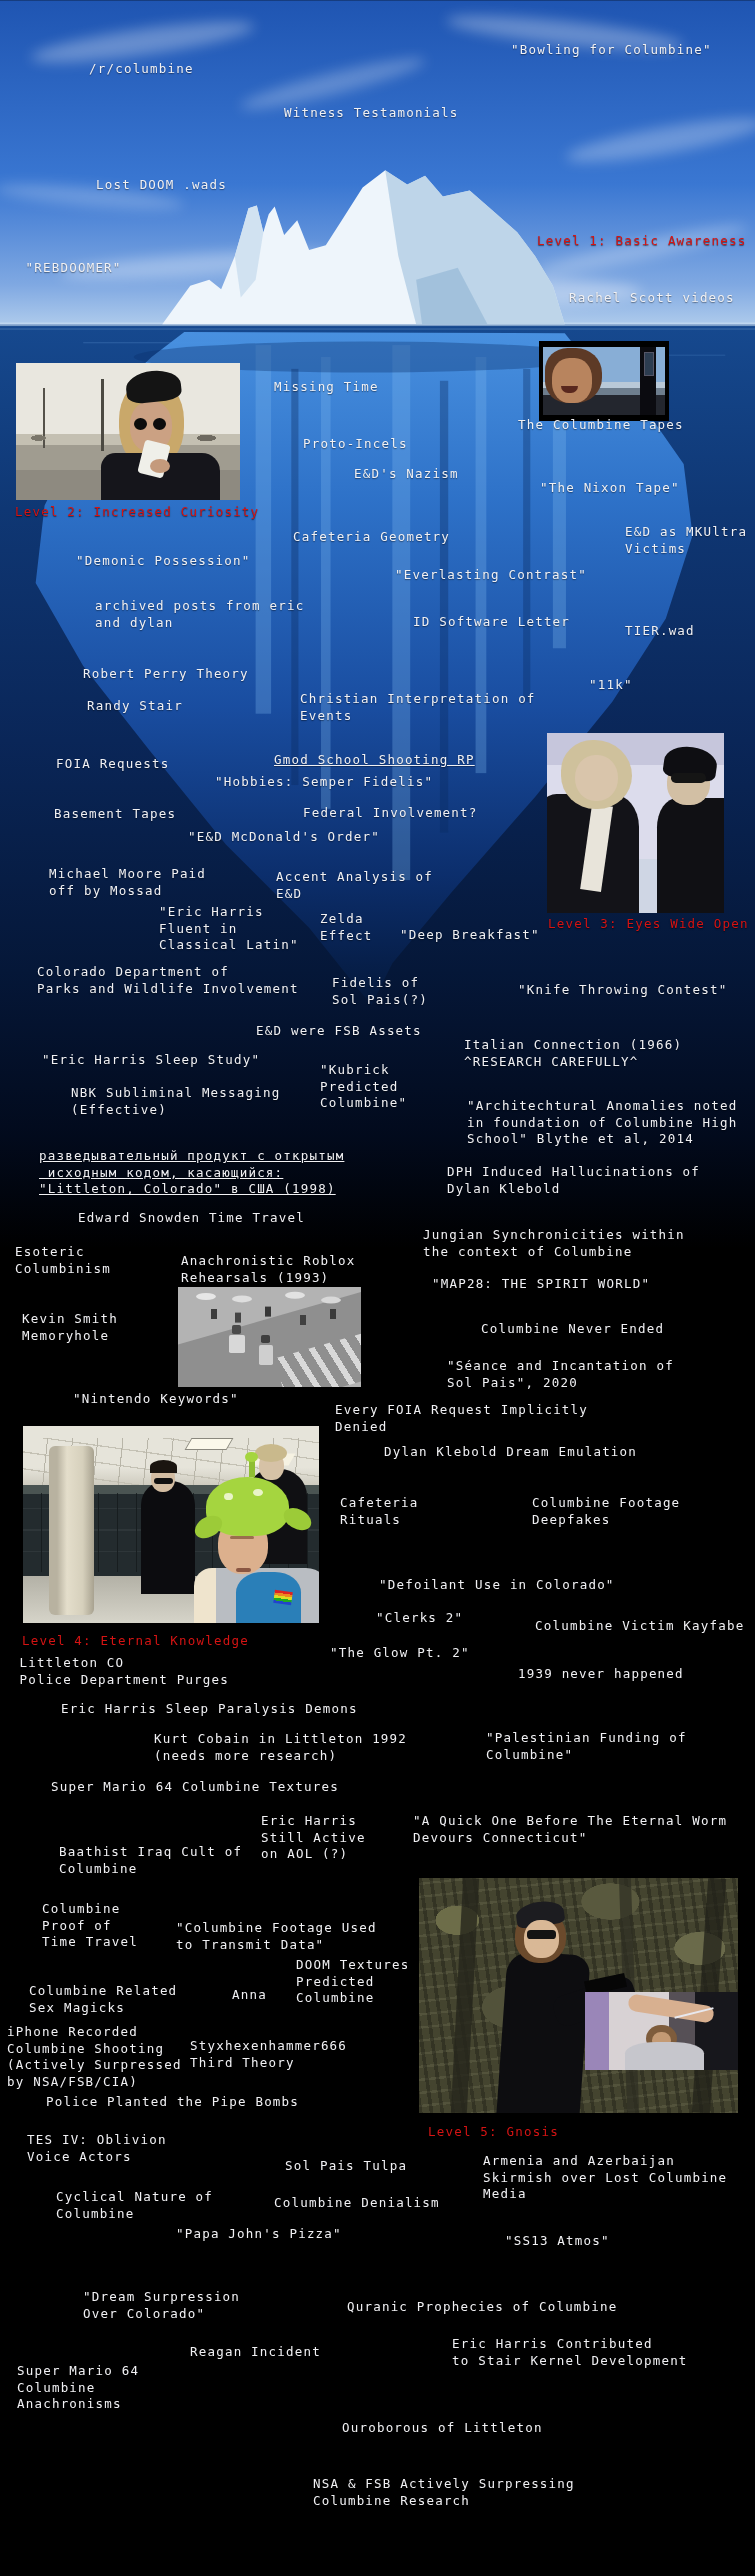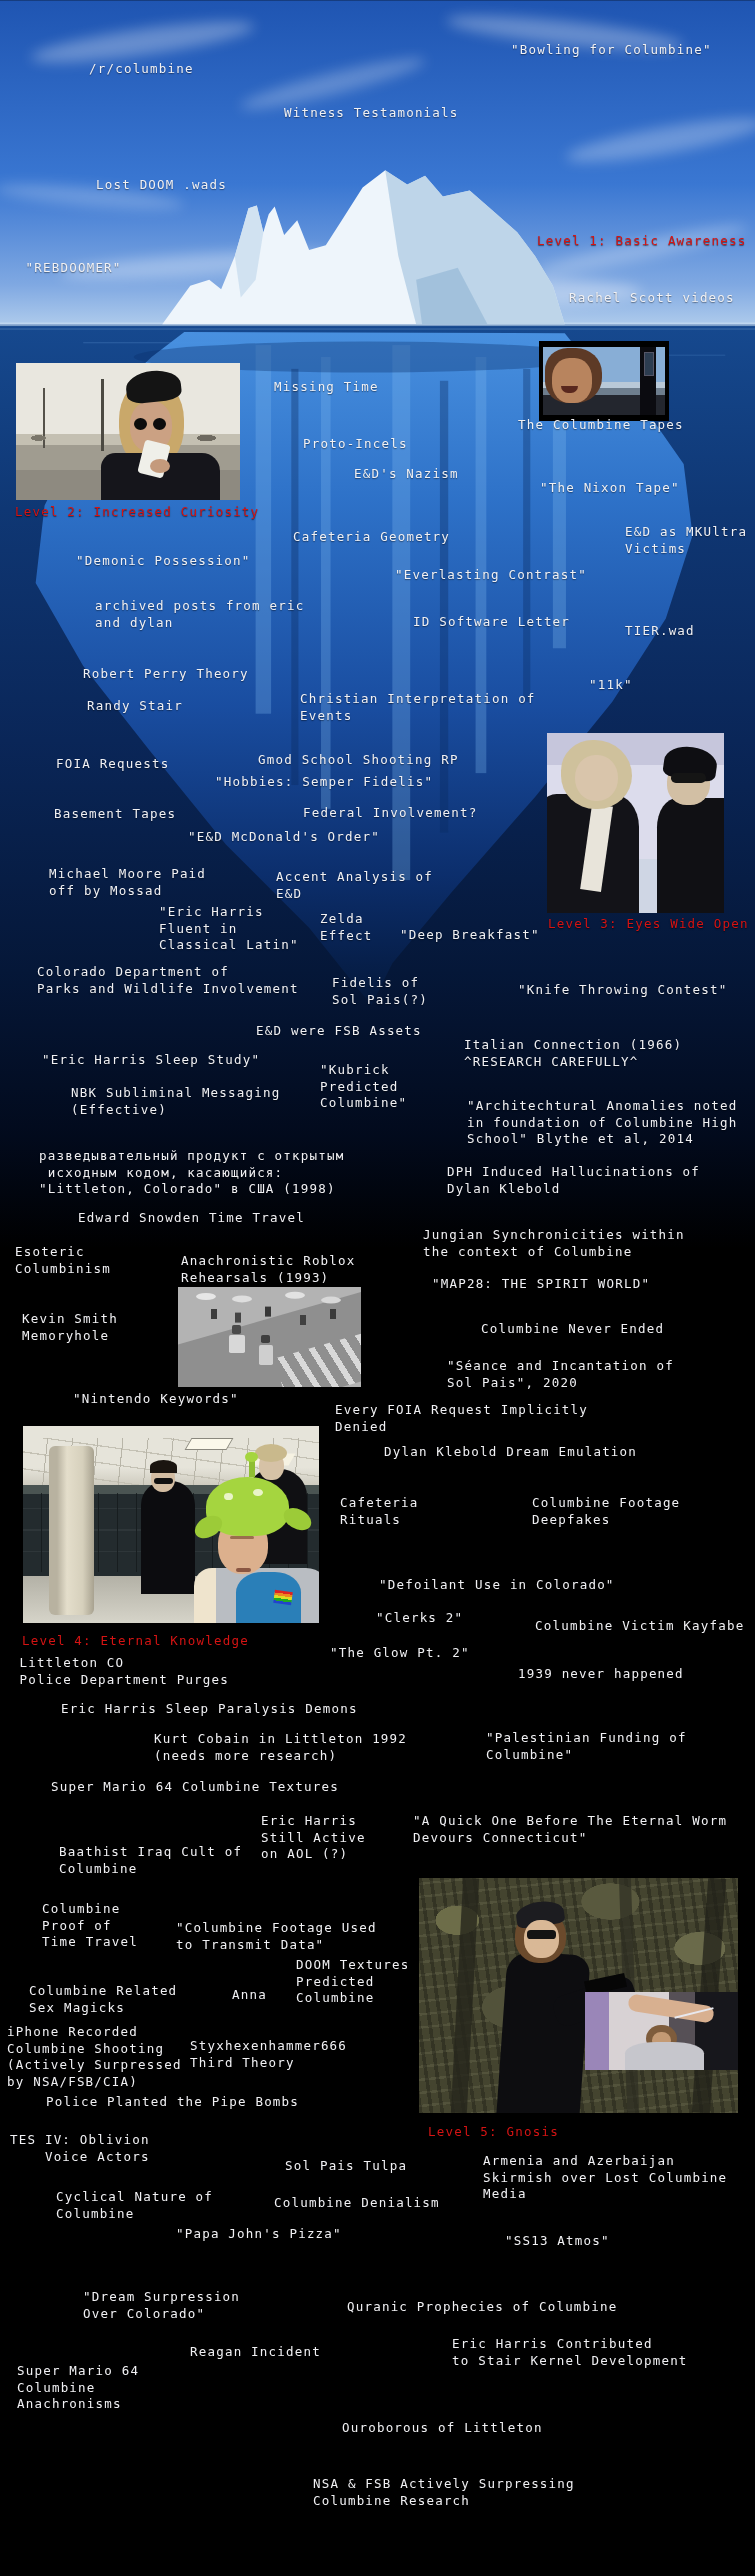--- a/index.html
+++ b/index.html
@@ -351,21 +351,21 @@
       <div class="lbl" style="left: 95px; top: 598px;">archived posts from eric
 and dylan</div>
       <div class="lbl" style="left: 413px; top: 614px;">ID Software Letter</div>
       <div class="lbl" style="left: 625px; top: 623px;">TIER.wad</div>
       <div class="lbl" style="left: 68px; top: 666px; padding-left: 15px;">Robert Perry Theory</div>
       <div class="lbl" style="left: 589px; top: 677px;">"11k"</div>
       <div class="lbl" style="left: 300px; top: 683px; margin-top: 8px;">Christian Interpretation of
 Events</div>
       <div class="lbl" style="left: 87px; top: 698px;">Randy Stair</div>
       <div class="lbl" style="left: 56px; top: 756px;">FOIA Requests</div>
-      <div class="lbl" style="left: 258px; top: 752px;">Gmod School Shooting RP</div>
+      <div class="lbl" style="left: 274px; top: 752px; text-decoration: underline;">Gmod School Shooting RP</div>
       <div class="lbl" style="left: 215px; top: 774px;">"Hobbies: Semper Fidelis"</div>
       <div class="lbl" style="left: 54px; top: 806px;">Basement Tapes</div>
       <div class="lbl" style="left: 303px; top: 805px;">Federal Involvement?</div>
       <div class="lbl" style="left: 188px; top: 829px;">"E&amp;D McDonald's Order"</div>
       <div class="lbl" style="left: 49px; top: 866px;">Michael Moore Paid
 off by Mossad</div>
       <div class="lbl" style="left: 276px; top: 869px;">Accent Analysis of
 E&amp;D</div>
       <div class="lbl" style="left: 159px; top: 904px;">"Eric Harris
 Fluent in
@@ -383,21 +383,21 @@
 ^RESEARCH CAREFULLY^</div>
       <div class="lbl" style="left: 42px; top: 1052px;">"Eric Harris Sleep Study"</div>
       <div class="lbl" style="left: 320px; top: 1062px;">"Kubrick
 Predicted
 Columbine"</div>
       <div class="lbl" style="left: 71px; top: 1085px;">NBK Subliminal Messaging
 (Effective)</div>
       <div class="lbl" style="left: 467px; top: 1098px;">"Architechtural Anomalies noted
 in foundation of Columbine High
 School" Blythe et al, 2014</div>
-      <div class="lbl" style="left: 39px; top: 1148px;">разведывательный продукт с открытым
+      <div class="lbl" style="left: 39px; top: 1148px; text-decoration: underline;">разведывательный продукт с открытым
 &nbsp;исходным кодом, касающийся:
 "Littleton, Colorado" в США (1998)</div>
       <div class="lbl" style="left: 447px; top: 1164px;">DPH Induced Hallucinations of
 Dylan Klebold</div>
       <div class="lbl" style="left: 78px; top: 1210px;">Edward Snowden Time Travel</div>
       <div class="lbl" style="left: 423px; top: 1227px;">Jungian Synchronicities within
 the context of Columbine</div>
       <div class="lbl" style="left: 15px; top: 1244px;">Esoteric
 Columbinism</div>
       <div class="lbl" style="left: 181px; top: 1253px;">Anachronistic Roblox
@@ -447,21 +447,21 @@
       <div class="lbl" style="left: 29px; top: 1983px;">Columbine Related
 Sex Magicks</div>
       <div class="lbl" style="left: 232px; top: 1987px;">Anna</div>
       <div class="lbl" style="left: 7.1px; top: 2024px;">iPhone Recorded
 Columbine Shooting
 (Actively Surpressed
 by NSA/FSB/CIA)</div>
       <div class="lbl" style="left: 190px; top: 2038px;">Styxhexenhammer666
 Third Theory</div>
       <div class="lbl" style="left: 46px; top: 2094px;">Police Planted the Pipe Bombs</div>
-      <div class="lbl" style="left: 10px; top: 2132px; text-align: right;">TES IV: Oblivion
+      <div class="lbl" style="left: 27px; top: 2132px;">TES IV: Oblivion
 Voice Actors</div>
       <div class="lbl" style="left: 285px; top: 2158px;">Sol Pais Tulpa</div>
       <div class="lbl" style="left: 483px; top: 2153px;">Armenia and Azerbaijan
 Skirmish over Lost Columbine
 Media</div>
       <div class="lbl" style="left: 56px; top: 2189px;">Cyclical Nature of
 Columbine</div>
       <div class="lbl" style="left: 274px; top: 2195px;">Columbine Denialism</div>
       <div class="lbl" style="left: 176px; top: 2226px;">"Papa John's Pizza"</div>
       <div class="lbl" style="left: 505px; top: 2233px;">"SS13 Atmos"</div>

